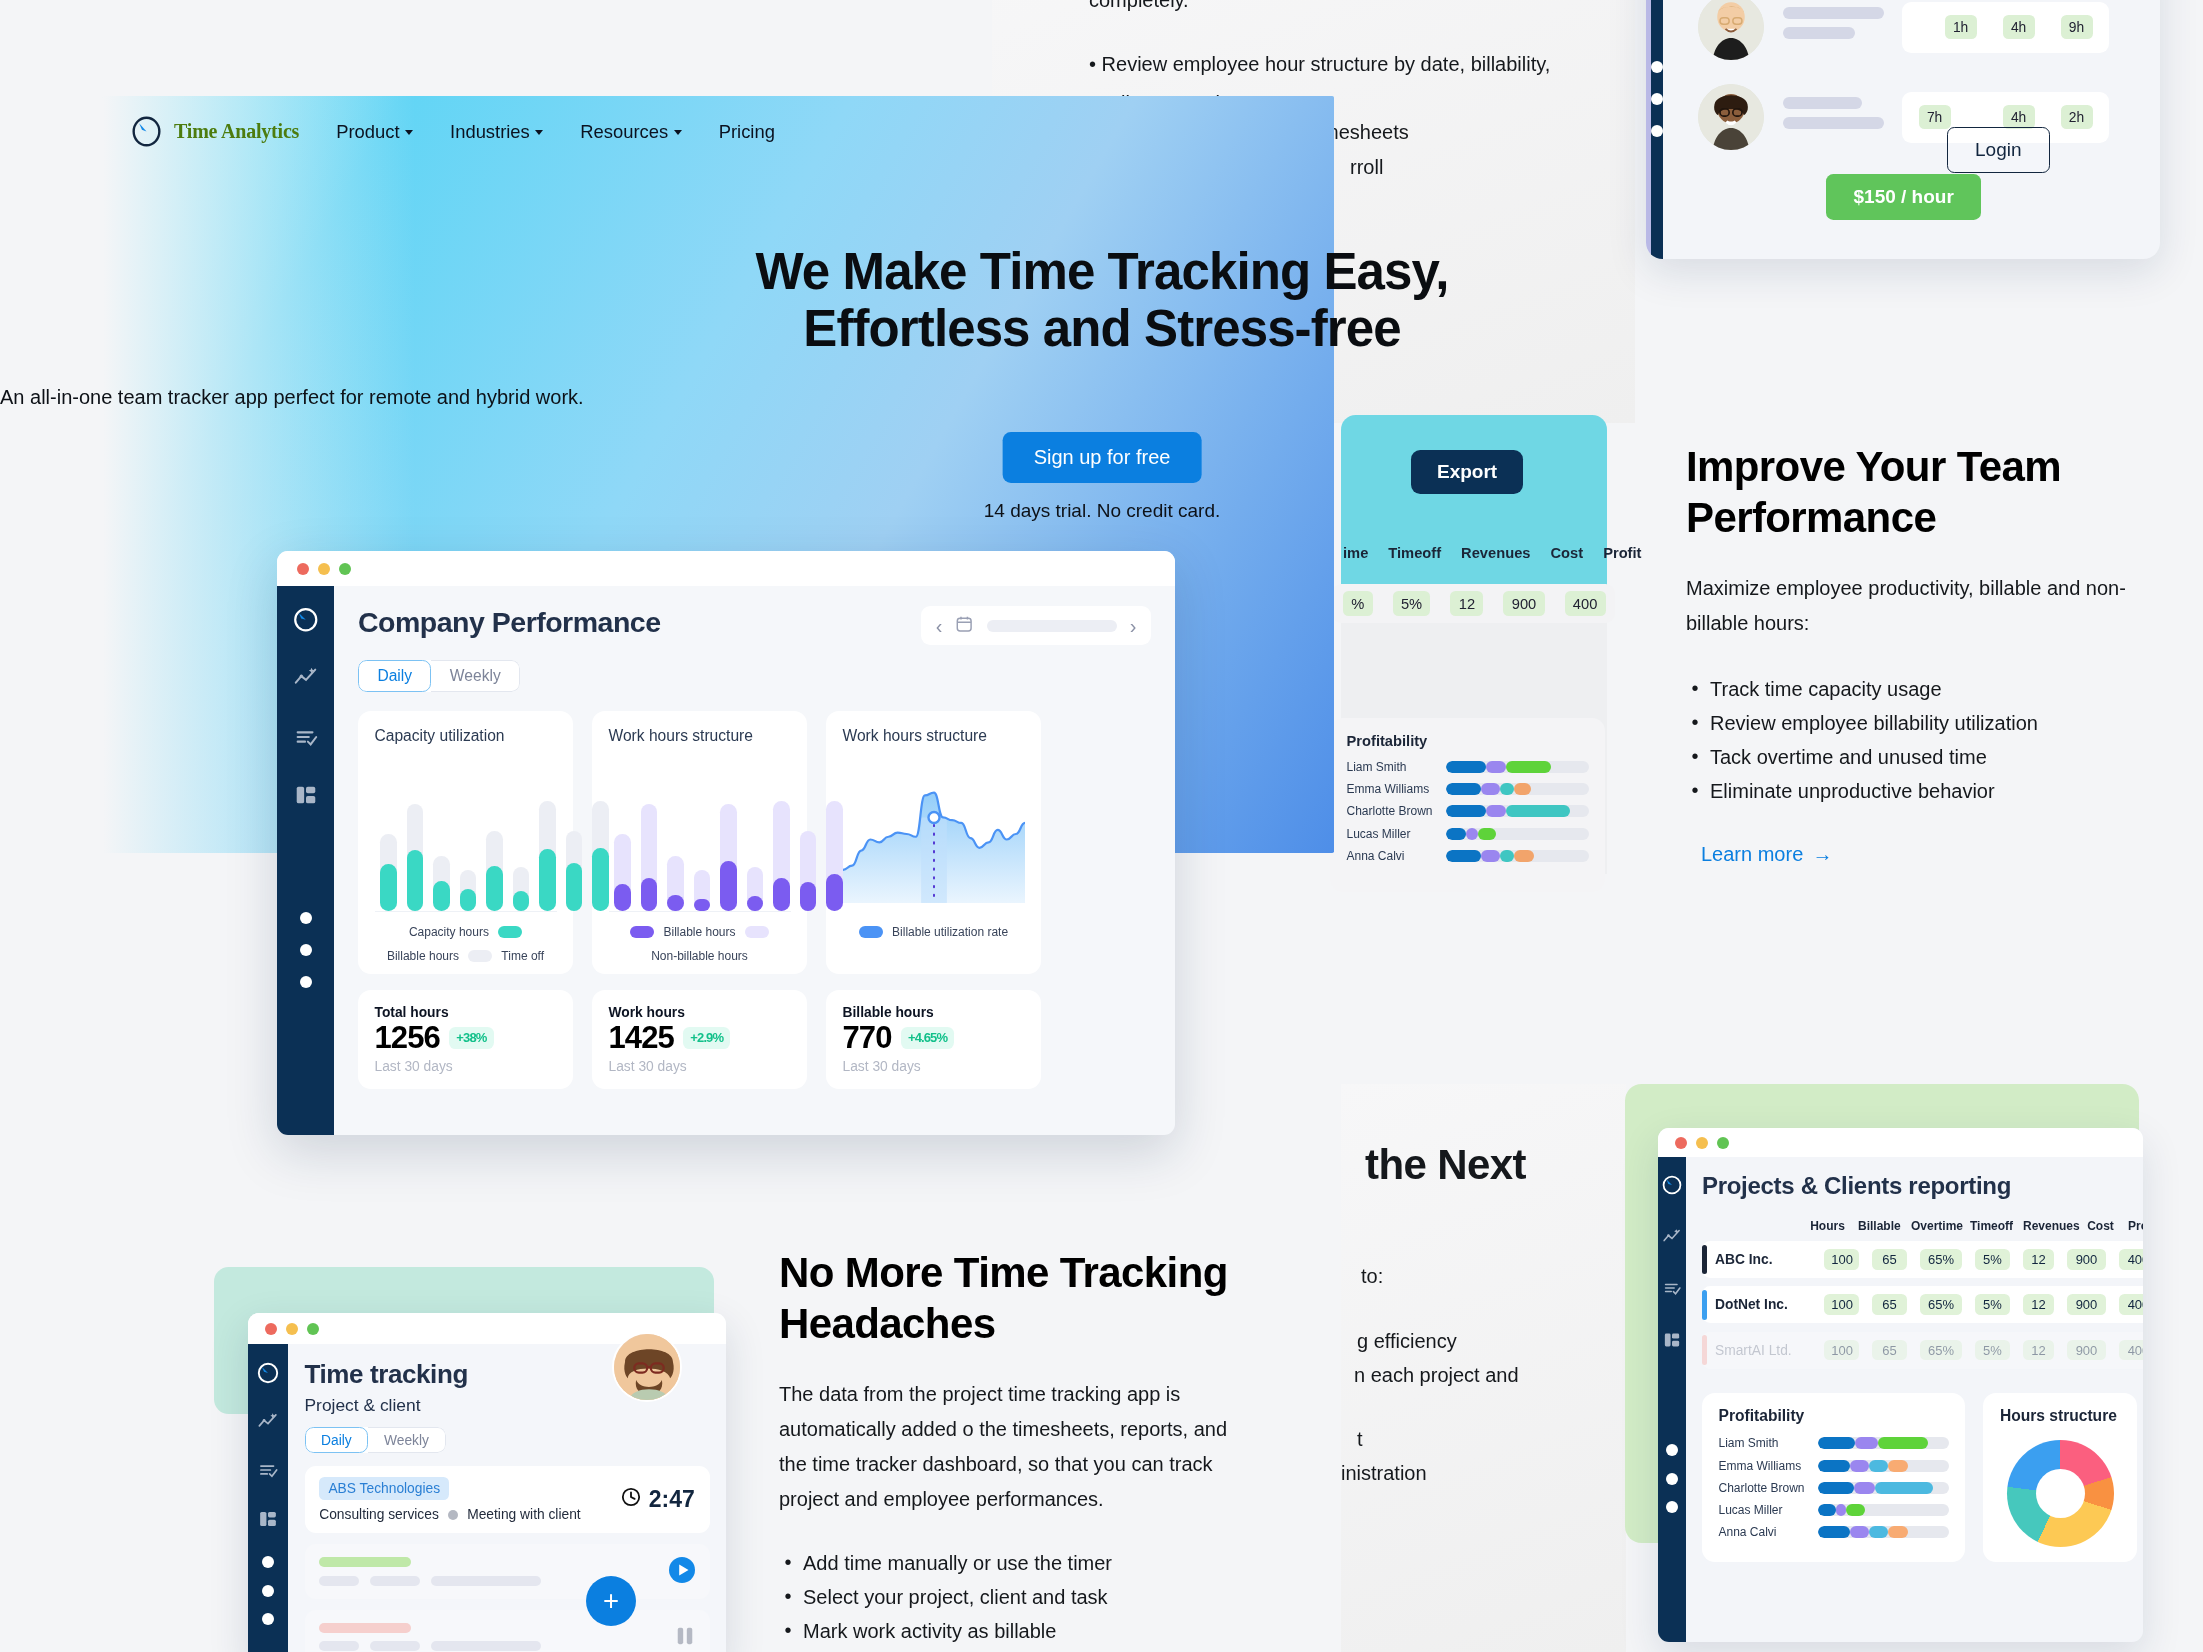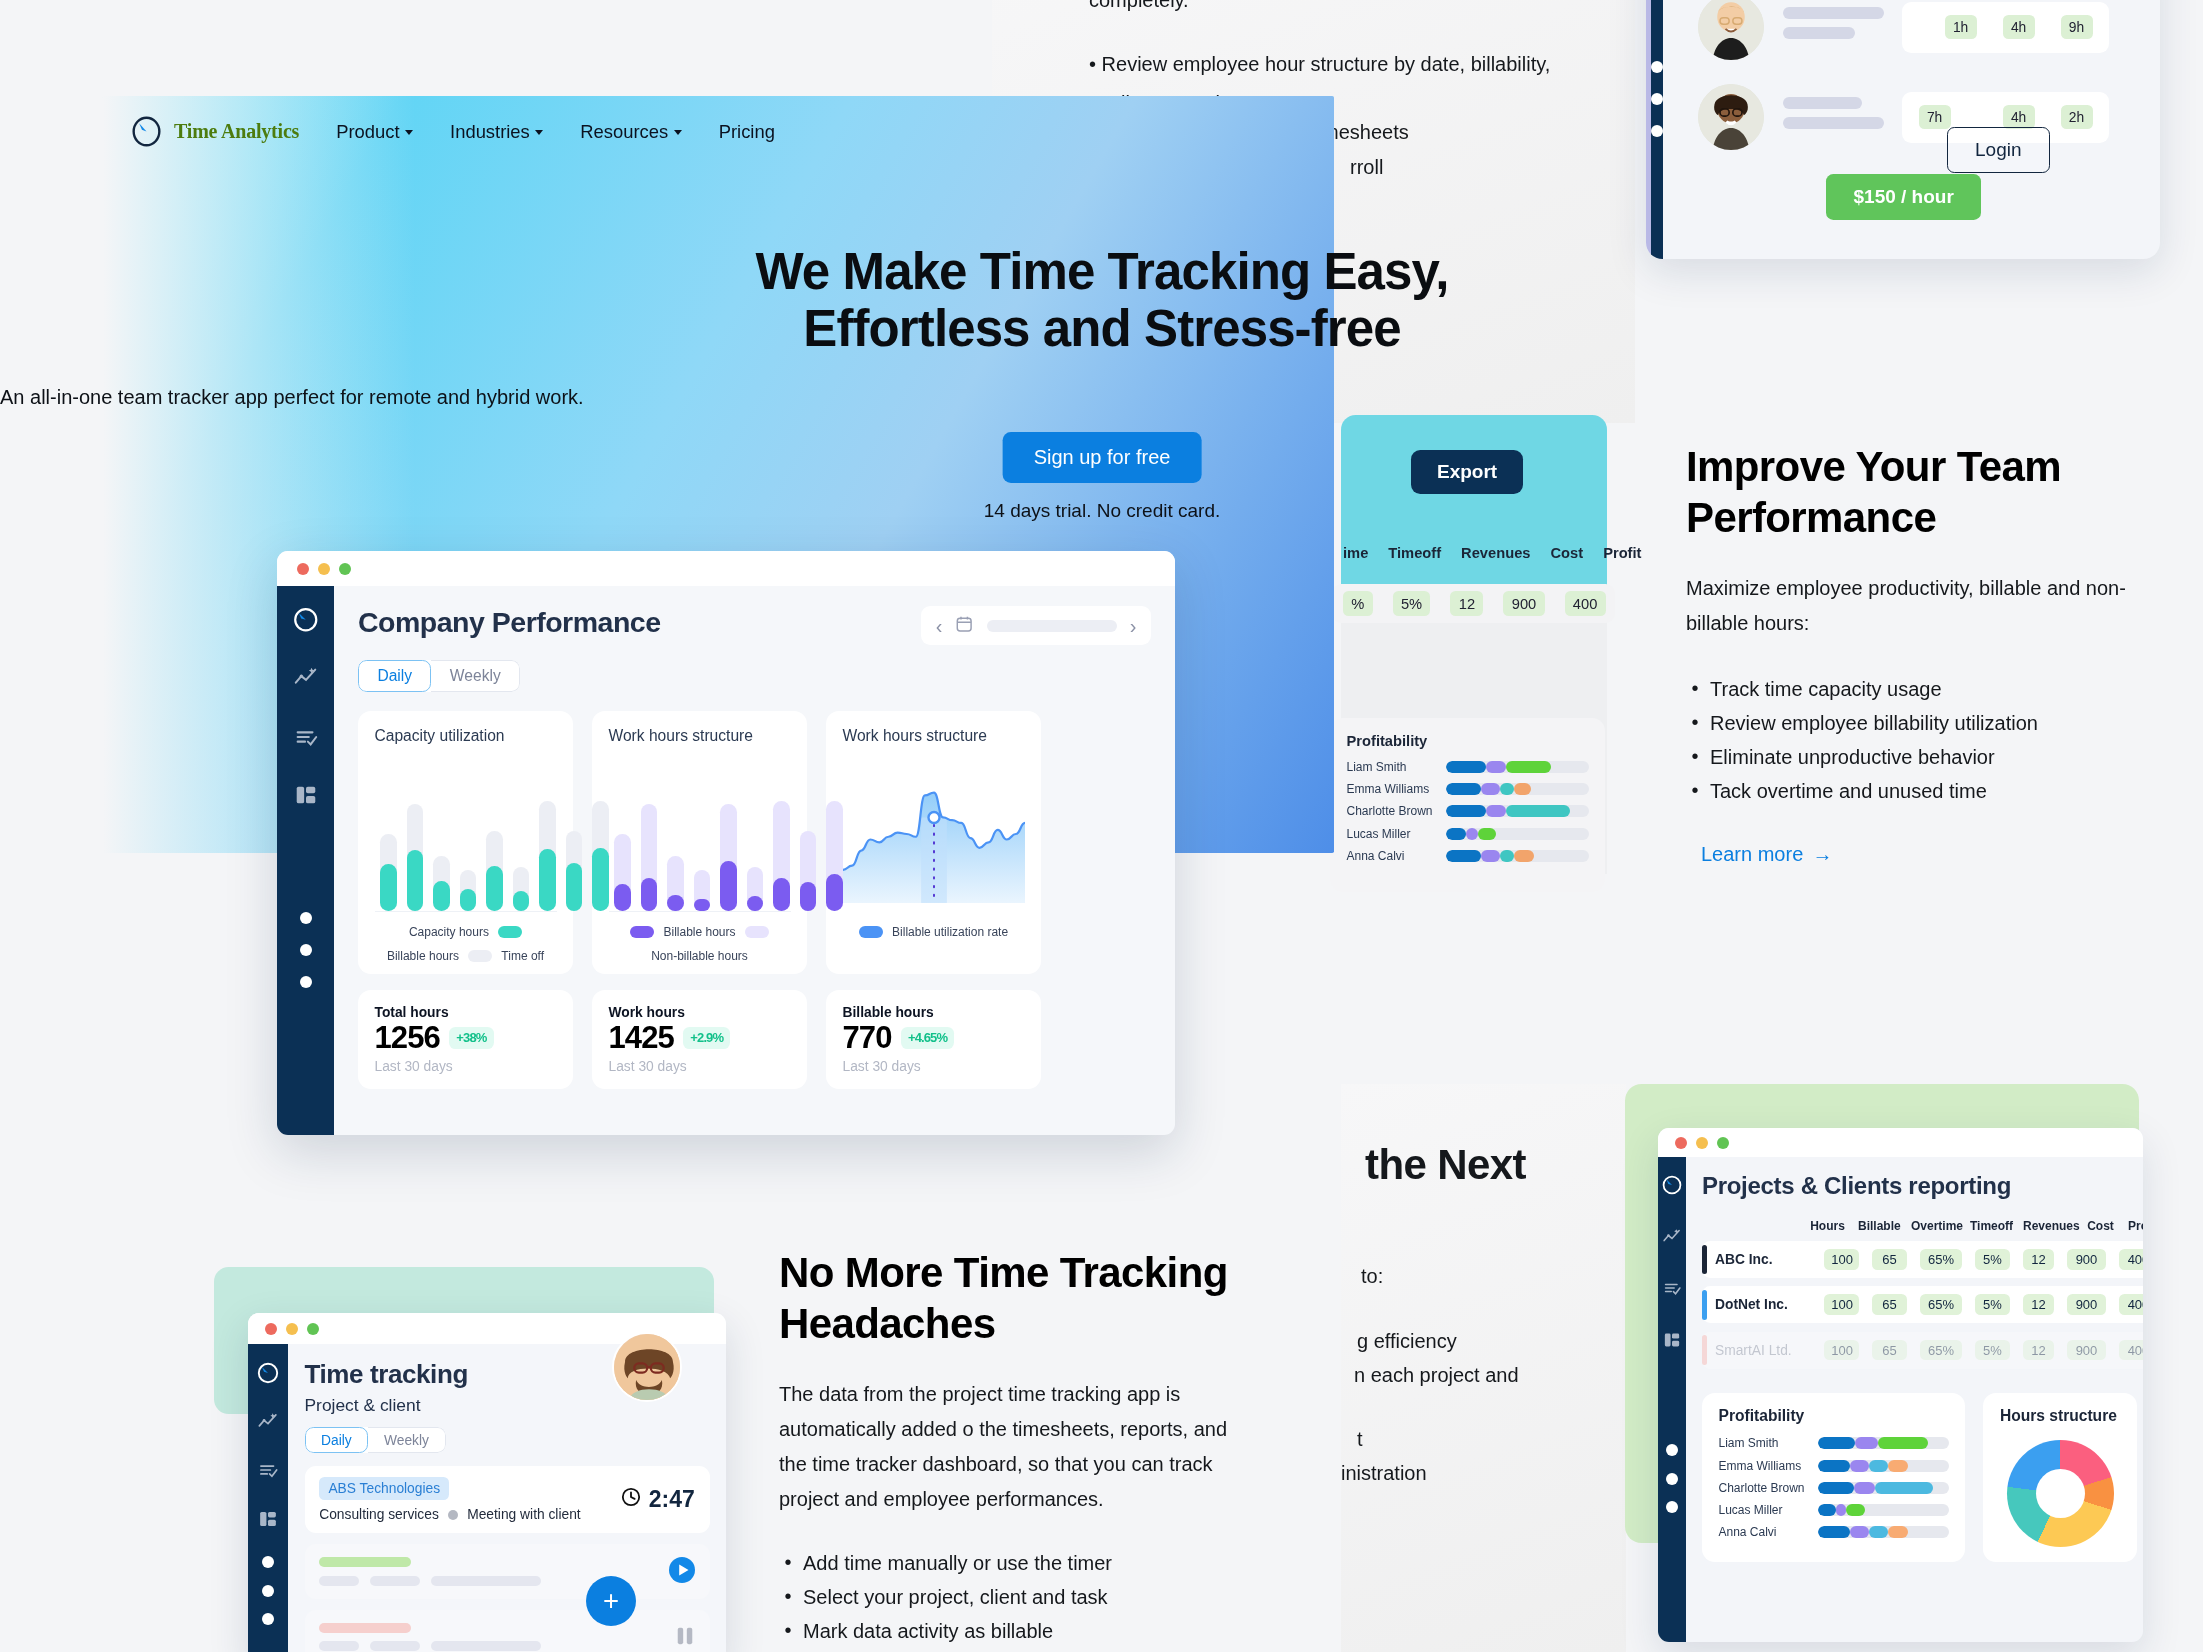--- a/index.html
+++ b/index.html
@@ -327,22 +327,22 @@
 
   <div class="text-col improve">
     <h1 class="section-title">
       <span>Improve Your Team</span><br>
       <span>Performance</span>
     </h1>
     <p style="margin-top:27.5px;">Maximize employee productivity, billable and non-billable hours:</p>
     <ul style="margin-top:31px;">
       <li>Track time capacity usage</li>
       <li>Review employee billability utilization</li>
+      <li>Tack overtime and unused time</li>
       <li>Eliminate unproductive behavior</li>
-      <li>Tack overtime and unused time</li>
     </ul>
     <div class="learn">
       <span>Learn more</span>
       <span>→</span>
     </div>
   </div>
 
   <div class="hero">
     <div class="hero-fade"></div>
   </div>
@@ -723,21 +723,21 @@
 
   <div class="text-col" style="left:779px; top:1247px; width:478px;">
     <h1 class="section-title">
       <span>No More Time Tracking</span><br>
       <span>Headaches</span>
     </h1>
     <p style="margin-top:27.5px;">The data from the project time tracking app is automatically added o the timesheets, reports, and the time tracker dashboard, so that you can track project and employee performances.</p>
     <ul style="margin-top:29px;">
       <li>Add time manually or use the timer</li>
       <li>Select your project, client and task</li>
-      <li>Mark data activity as billable</li>
+      <li>Mark work activity as billable</li>
     </ul>
   </div>
 
   <div class="pr-bg"></div>
   <div class="pr-win">
     <div class="win-titlebar" style="height:29px;padding-left:16.5px">
       <span class="dot r"></span>
       <span class="dot y"></span>
       <span class="dot g"></span>
     </div>

